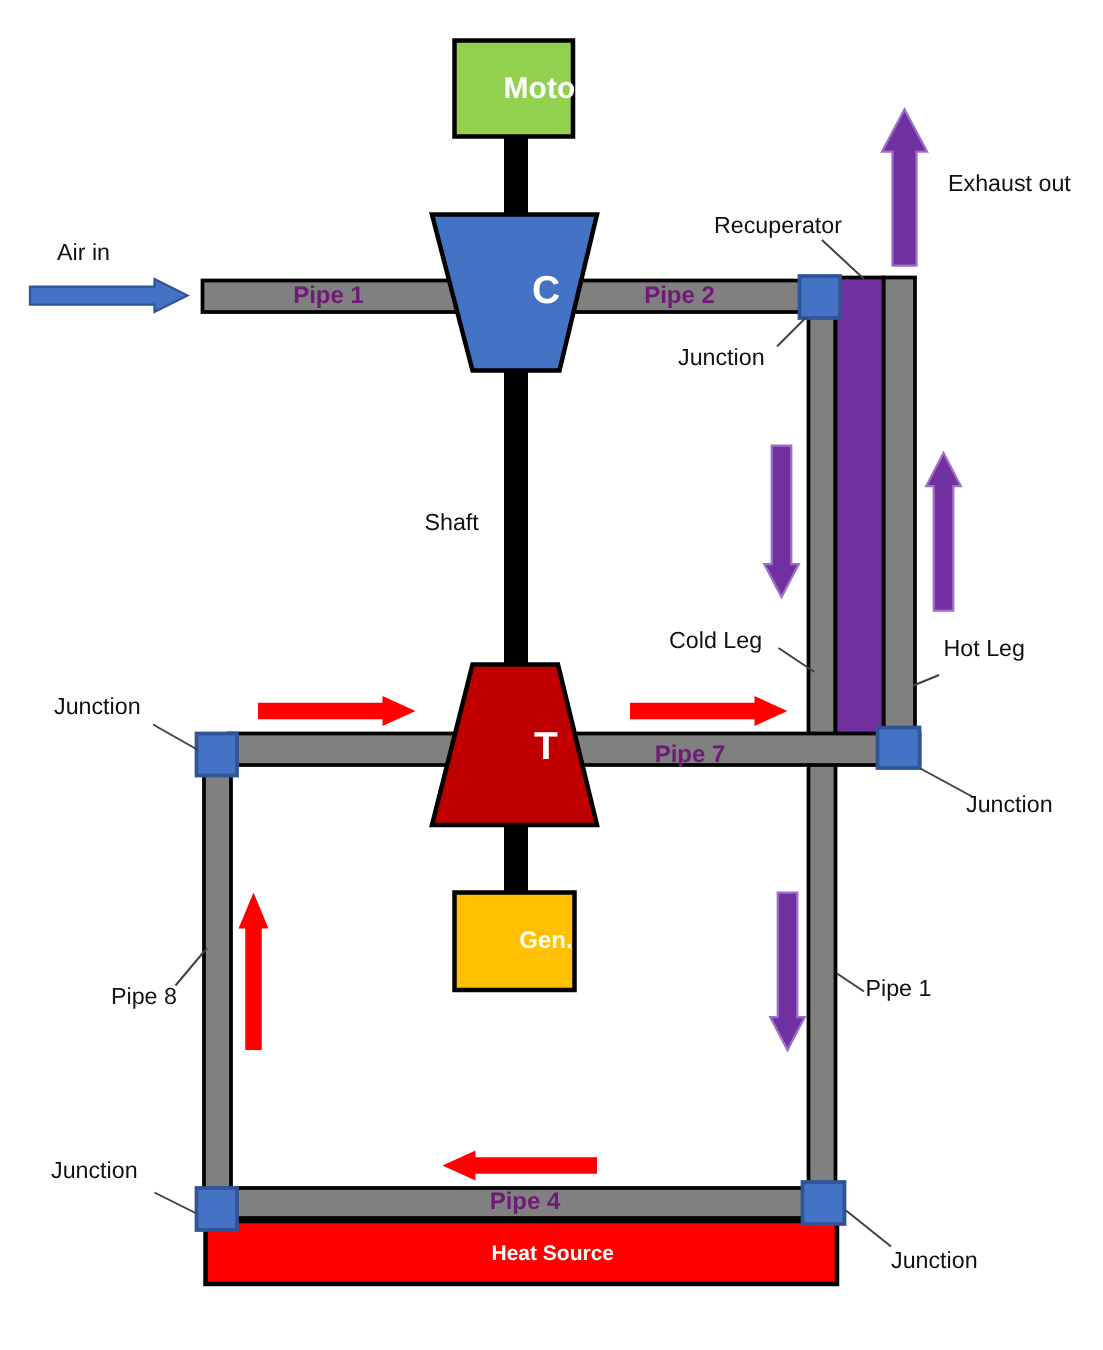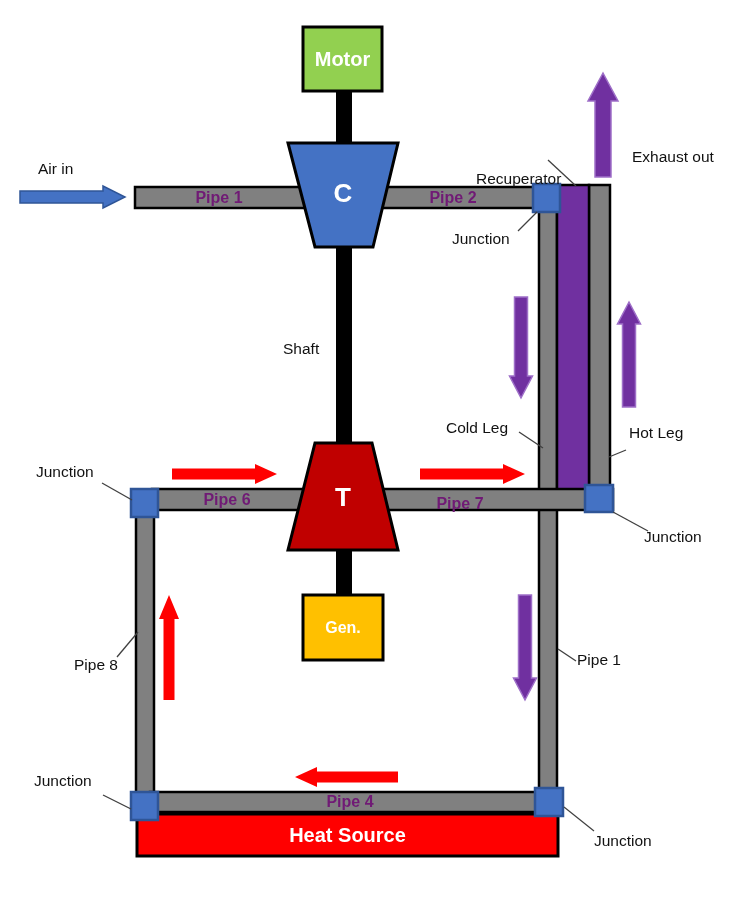--- a/index.html
+++ b/index.html
@@ -11,21 +11,21 @@
   .lbl{
     position:absolute;font-size:15.5px;color:#111;white-space:nowrap;
     line-height:1.1;
   }
   .pipe-lbl{
     position:absolute;display:flex;align-items:center;justify-content:center;
     color:#701a75;font-weight:bold;font-size:16px;white-space:nowrap;
   }
   .comp-lbl{
     position:absolute;display:flex;align-items:center;justify-content:center;
-    color:#ffffff;font-weight:bold;white-space:nowrap;
+    color:#ffffff;font-weight:bold;white-space:nowrap;padding-left:21px;
   }
 </style>
 </head>
 <body>
 
 <div class="canvas">
 
   <svg width="735" height="900" viewBox="0 0 735 900">
 
     <rect x="539" y="209" width="18" height="284" fill="#808080" stroke="#000" stroke-width="2.5"></rect>
@@ -84,31 +84,30 @@
     <line x1="117" y1="657" x2="138" y2="632" stroke="#404040" stroke-width="1.3"></line>
     <line x1="558" y1="649" x2="576" y2="661" stroke="#404040" stroke-width="1.3"></line>
     <line x1="103" y1="795" x2="131" y2="809" stroke="#404040" stroke-width="1.3"></line>
     <line x1="564" y1="807" x2="594" y2="831" stroke="#404040" stroke-width="1.3"></line>
   </svg>
 
   <div class="comp-lbl" style="left:303px;top:27px;width:79px;height:64px;font-size:20px;">Motor</div>
   <div class="comp-lbl" style="left:288px;top:143px;width:110px;height:100px;font-size:26px;">C</div>
   <div class="comp-lbl" style="left:288px;top:447px;width:110px;height:100px;font-size:26px;">T</div>
   <div class="comp-lbl" style="left:303px;top:595px;width:80px;height:65px;font-size:16px;">Gen.</div>
-  <div class="comp-lbl" style="left:137px;top:814px;width:421px;height:42px;font-size:20px;">Heat Source</div>
+  <div class="comp-lbl" style="left:137px;top:814px;width:421px;height:42px;font-size:14px;">Heat Source</div>
 
   <div class="pipe-lbl" style="left:135px;top:187px;width:168px;height:21px;">Pipe 1</div>
   <div class="pipe-lbl" style="left:378px;top:187px;width:150px;height:21px;">Pipe 2</div>
-  <div class="pipe-lbl" style="left:152px;top:489px;width:150px;height:21px;">Pipe 6</div>
   <div class="pipe-lbl" style="left:380px;top:489px;width:160px;height:30px;">Pipe 7</div>
   <div class="pipe-lbl" style="left:150px;top:792px;width:400px;height:20px;">Pipe 4</div>
 
   <div class="lbl" style="left:38px;top:160px;">Air in</div>
-  <div class="lbl" style="left:632px;top:114px;margin-top:34px;">Exhaust out</div>
-  <div class="lbl" style="left:476px;top:142px;margin-top:28px;">Recuperator</div>
+  <div class="lbl" style="left:632px;top:114px;">Exhaust out</div>
+  <div class="lbl" style="left:476px;top:142px;">Recuperator</div>
   <div class="lbl" style="left:452px;top:230px;">Junction</div>
   <div class="lbl" style="left:283px;top:340px;">Shaft</div>
   <div class="lbl" style="left:446px;top:419px;">Cold Leg</div>
   <div class="lbl" style="left:629px;top:424px;">Hot Leg</div>
   <div class="lbl" style="left:36px;top:463px;">Junction</div>
   <div class="lbl" style="left:644px;top:528px;">Junction</div>
   <div class="lbl" style="left:74px;top:656px;">Pipe 8</div>
   <div class="lbl" style="left:577px;top:651px;">Pipe 1</div>
   <div class="lbl" style="left:34px;top:772px;">Junction</div>
   <div class="lbl" style="left:594px;top:832px;">Junction</div>

